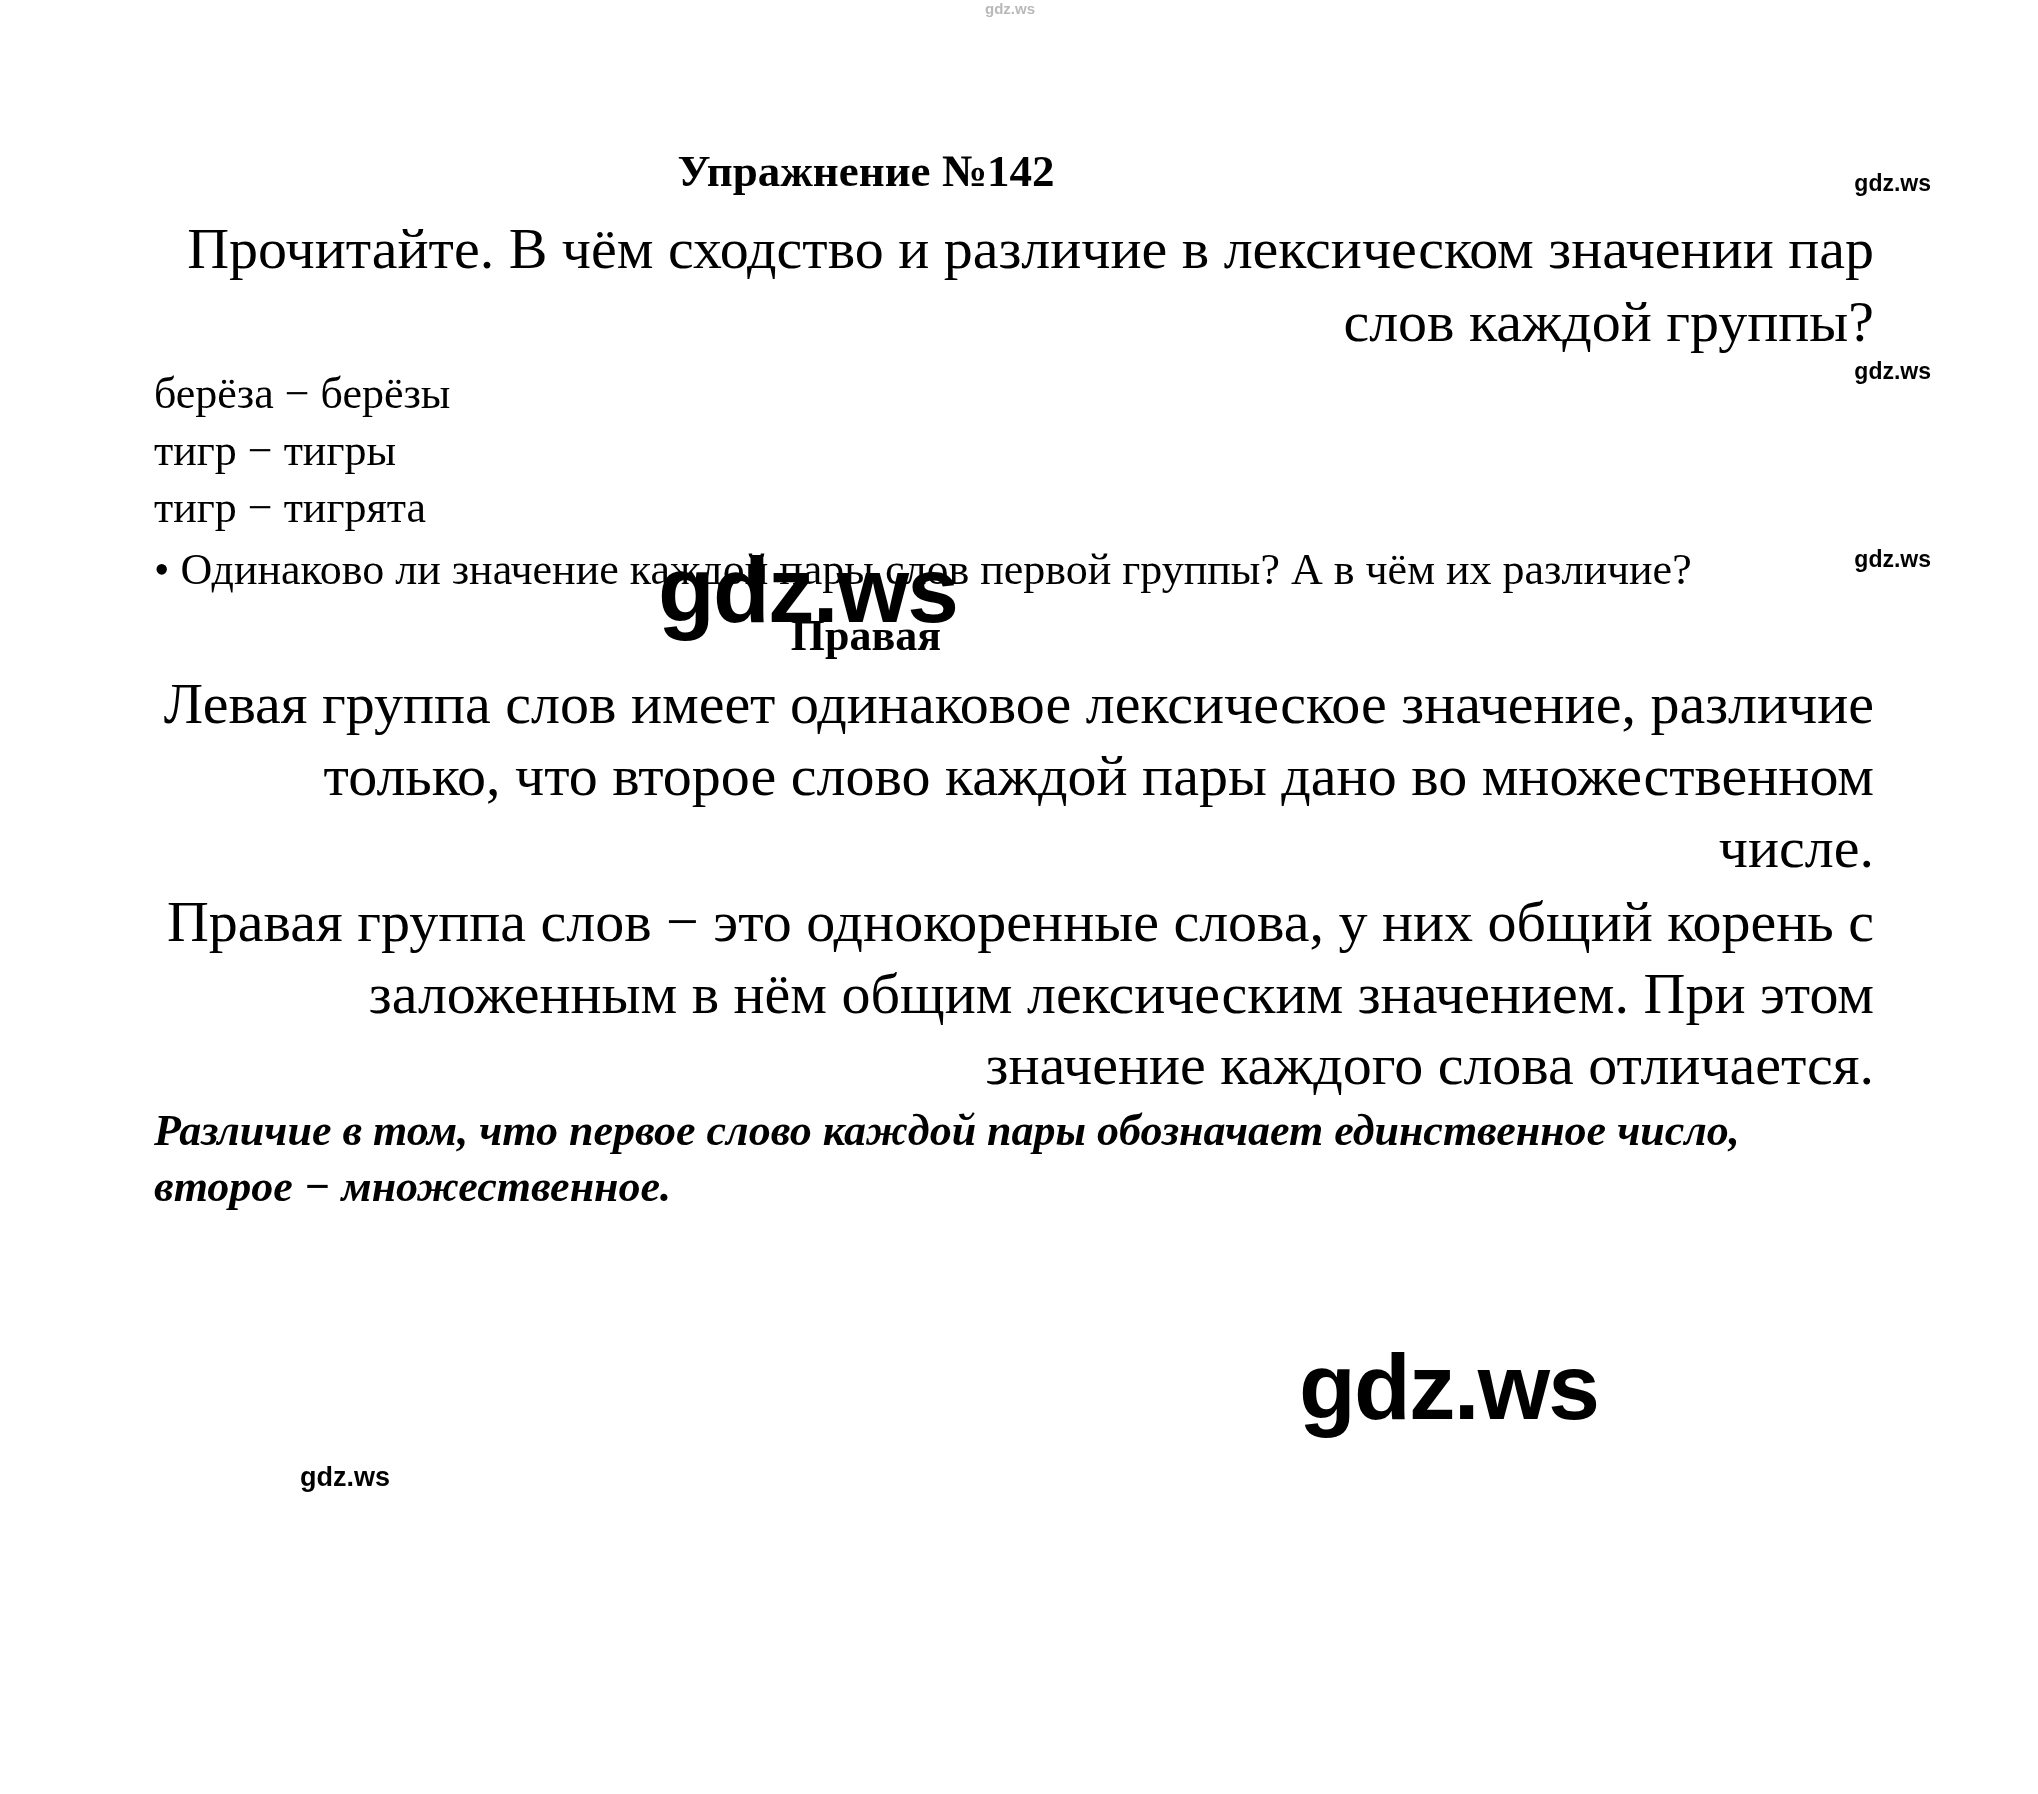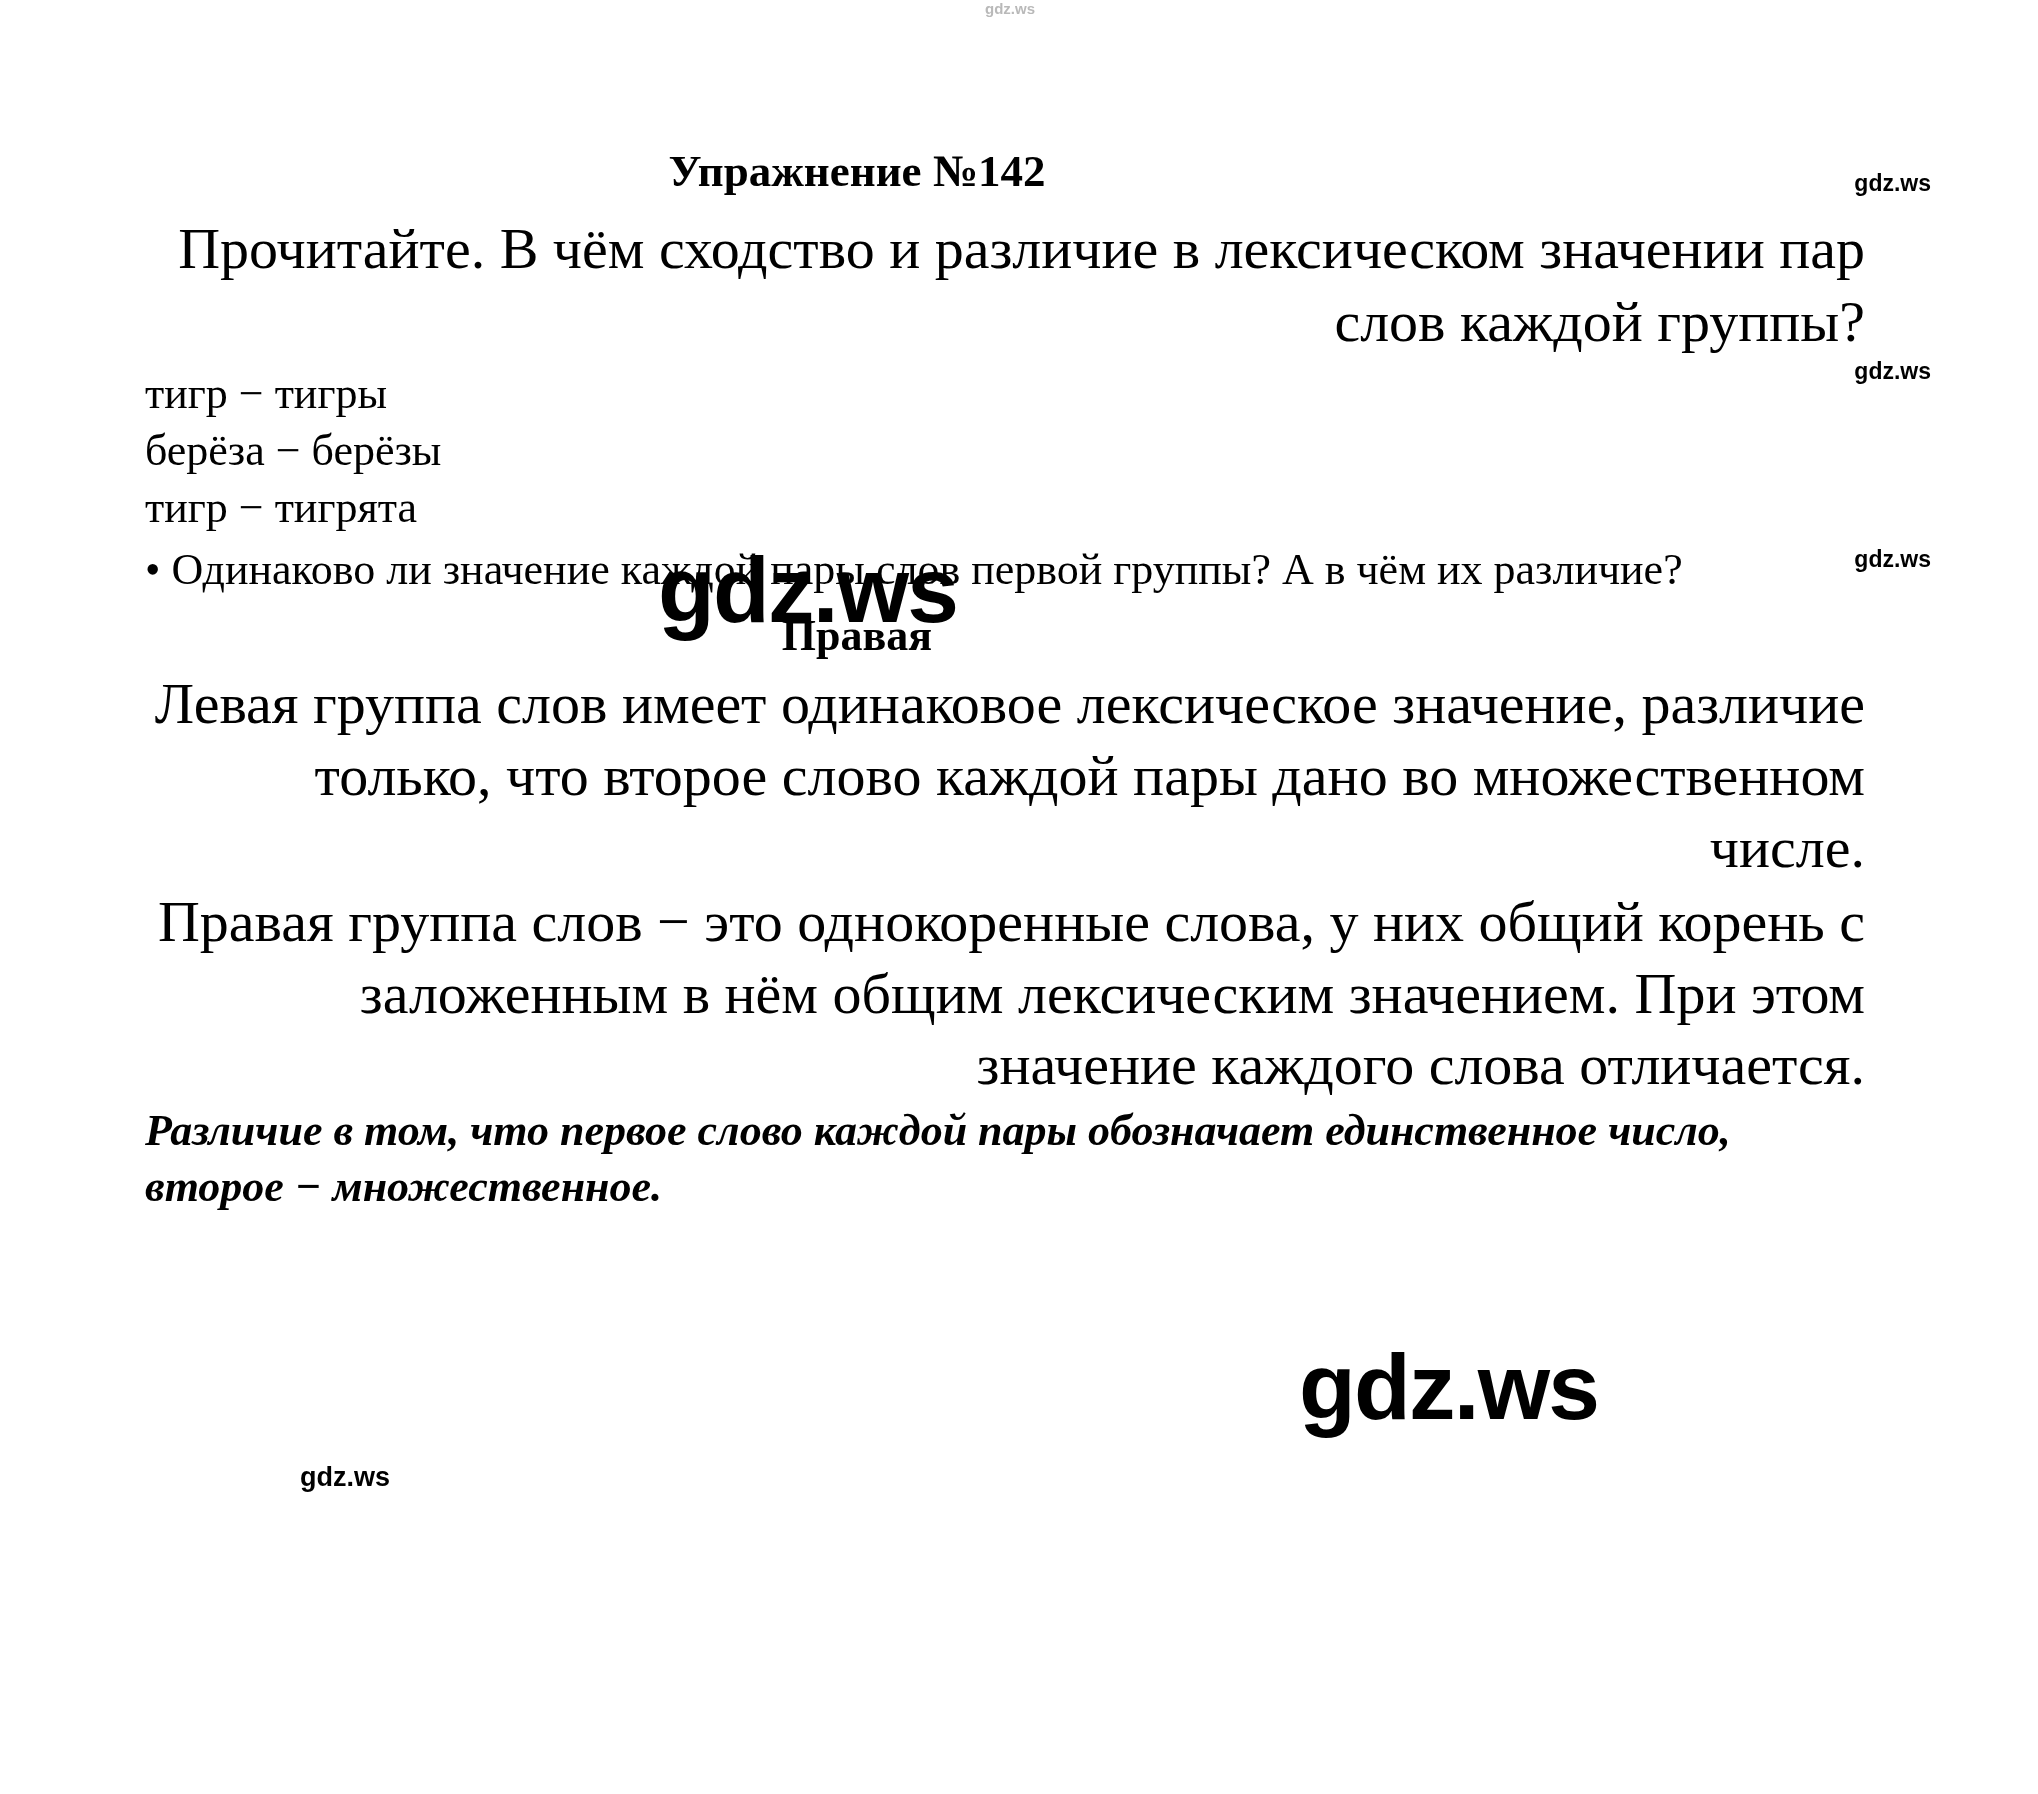--- a/index.html
+++ b/index.html
@@ -53,21 +53,21 @@
   }
   .wm-small-left {
     left: 300px;
     top: 1462px;
     font-size: 27px;
   }
 
   
   .content {
     position: absolute;
-    left: 145px;
+    left: 154px;
     top: 148px;
     width: 1720px;
   }
   .title {
     text-align: center;
     font-size: 45px;
     line-height: 1.06;
     margin: 0 0 16px 0;
     padding-right: 296px;
   }
@@ -116,22 +116,22 @@
   <div class="wm wm-small-left">gdz.ws</div>
 
   <div class="content">
 
     <h1 class="title">Упражнение №142</h1>
 
     <p class="para">Прочитайте. В чём сходство и различие в лексическом значении пар слов каждой группы?</p>
 
     <div class="gap-sm"></div>
 
+    <p class="wordline">берёза − берёзы</p>
     <p class="wordline">тигр − тигры</p>
-    <p class="wordline">берёза − берёзы</p>
     <p class="wordline">тигр − тигрята</p>
 
     <div class="gap-sm"></div>
 
     <p class="bullet-para">• Одинаково ли значение каждой пары слов первой группы? А в чём их различие?</p>
 
     <h2 class="section-head">Правая</h2>
 
     <p class="para tight">Левая группа слов имеет одинаковое лексическое значение, различие только, что второе слово каждой пары дано во множественном числе.</p>
     <p class="para tight">Правая группа слов − это однокоренные слова, у них общий корень с заложенным в нём общим лексическим значением. При этом значение каждого слова отличается.</p>

